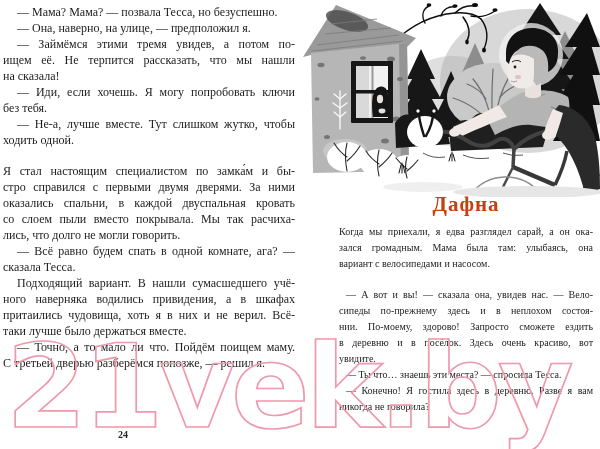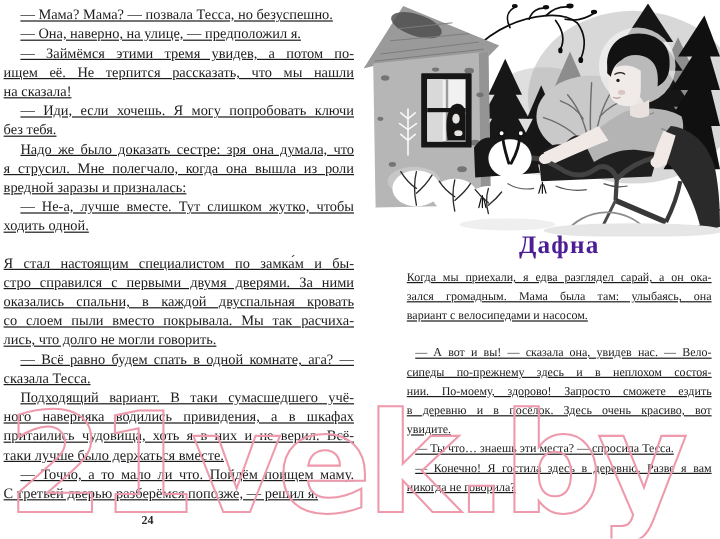--- a/index.html
+++ b/index.html
@@ -1,34 +1,34 @@
 <!DOCTYPE html>
 <html><head>
 <meta charset="utf-8">
 <style>
   html,body{margin:0;padding:0;}
   body{
     width:600px;height:449px;position:relative;overflow:hidden;
     background:#ffffff;color:#1c1c1c;
     font-family:"Liberation Serif", serif;
   }
-  .page-text{position:absolute;text-decoration:underline;}
+  .page-text{position:absolute;}
   .lp{left:3px;top:4px;width:292px;font-size:12px;line-height:16px;}
   .rp{left:339px;top:224px;width:254px;font-size:10px;line-height:16px;}
   .para{margin:0;}
   .para.gap{margin-top:15px;}
   .line{white-space:nowrap;text-align:justify;}
   .jl{text-align-last:justify;}
   .ll{text-align-last:left;}
   .lp .ind{padding-left:14px;}
   .rp .ind{padding-left:7px;}
   .chapter-title{
     position:absolute;left:339px;top:192px;width:254px;
     text-align:center;font-size:21px;font-weight:bold;letter-spacing:1px;
-    font-family:"Liberation Serif", serif;color:#4c1d95;
+    font-family:"Liberation Serif", serif;color:#c2410c;
   }
   .pagenum{position:absolute;font-size:10px;color:#2a2a2a;}
   .pn-left{left:118px;top:429px;font-weight:bold;}
   .pn-right{left:458px;top:450px;}
   #illustration{position:absolute;left:303px;top:1px;}
   #watermark{position:absolute;left:0;top:0;z-index:5;pointer-events:none;}
 </style>
 </head>
 <body>
 
@@ -42,41 +42,36 @@
     <div class="para">
       <div class="line jl ind">— Займёмся этими тремя увидев, а потом по-</div>
       <div class="line jl">ищем её. Не терпится рассказать, что мы нашли</div>
       <div class="line ll">на сказала!</div>
     </div>
     <div class="para">
       <div class="line jl ind">— Иди, если хочешь. Я могу попробовать ключи</div>
       <div class="line ll">без тебя.</div>
     </div>
     <div class="para">
-      <div class="line jl ind">Надо же было доказать сестре: зря она думала, что</div>
-      <div class="line jl">я струсил. Мне полегчало, когда она вышла из роли</div>
-      <div class="line ll">вредной заразы и призналась:</div>
-    </div>
-    <div class="para">
       <div class="line jl ind">— Не-а, лучше вместе. Тут слишком жутко, чтобы</div>
       <div class="line ll">ходить одной.</div>
     </div>
     <div class="para gap">
       <div class="line jl">Я стал настоящим специалистом по замка́м и бы-</div>
       <div class="line jl">стро справился с первыми двумя дверями. За ними</div>
       <div class="line jl">оказались спальни, в каждой двуспальная кровать</div>
       <div class="line jl">со слоем пыли вместо покрывала. Мы так расчиха-</div>
       <div class="line ll">лись, что долго не могли говорить.</div>
     </div>
     <div class="para">
       <div class="line jl ind">— Всё равно будем спать в одной комнате, ага? —</div>
       <div class="line ll">сказала Тесса.</div>
     </div>
     <div class="para">
-      <div class="line jl ind">Подходящий вариант. В таки сумасшедшего учё-</div>
+      <div class="line jl ind">Подходящий вариант. В нашли сумасшедшего учё-</div>
       <div class="line jl">ного наверняка водились привидения, а в шкафах</div>
       <div class="line jl">притаились чудовища, хоть я в них и не верил. Всё-</div>
       <div class="line ll">таки лучше было держаться вместе.</div>
     </div>
     <div class="para">
       <div class="line jl ind">— Точно, а то мало ли что. Пойдём поищем маму.</div>
       <div class="line ll">С третьей дверью разберёмся попозже, — решил я.</div>
     </div>
   </div>
 <div class="pagenum pn-left">24</div>

